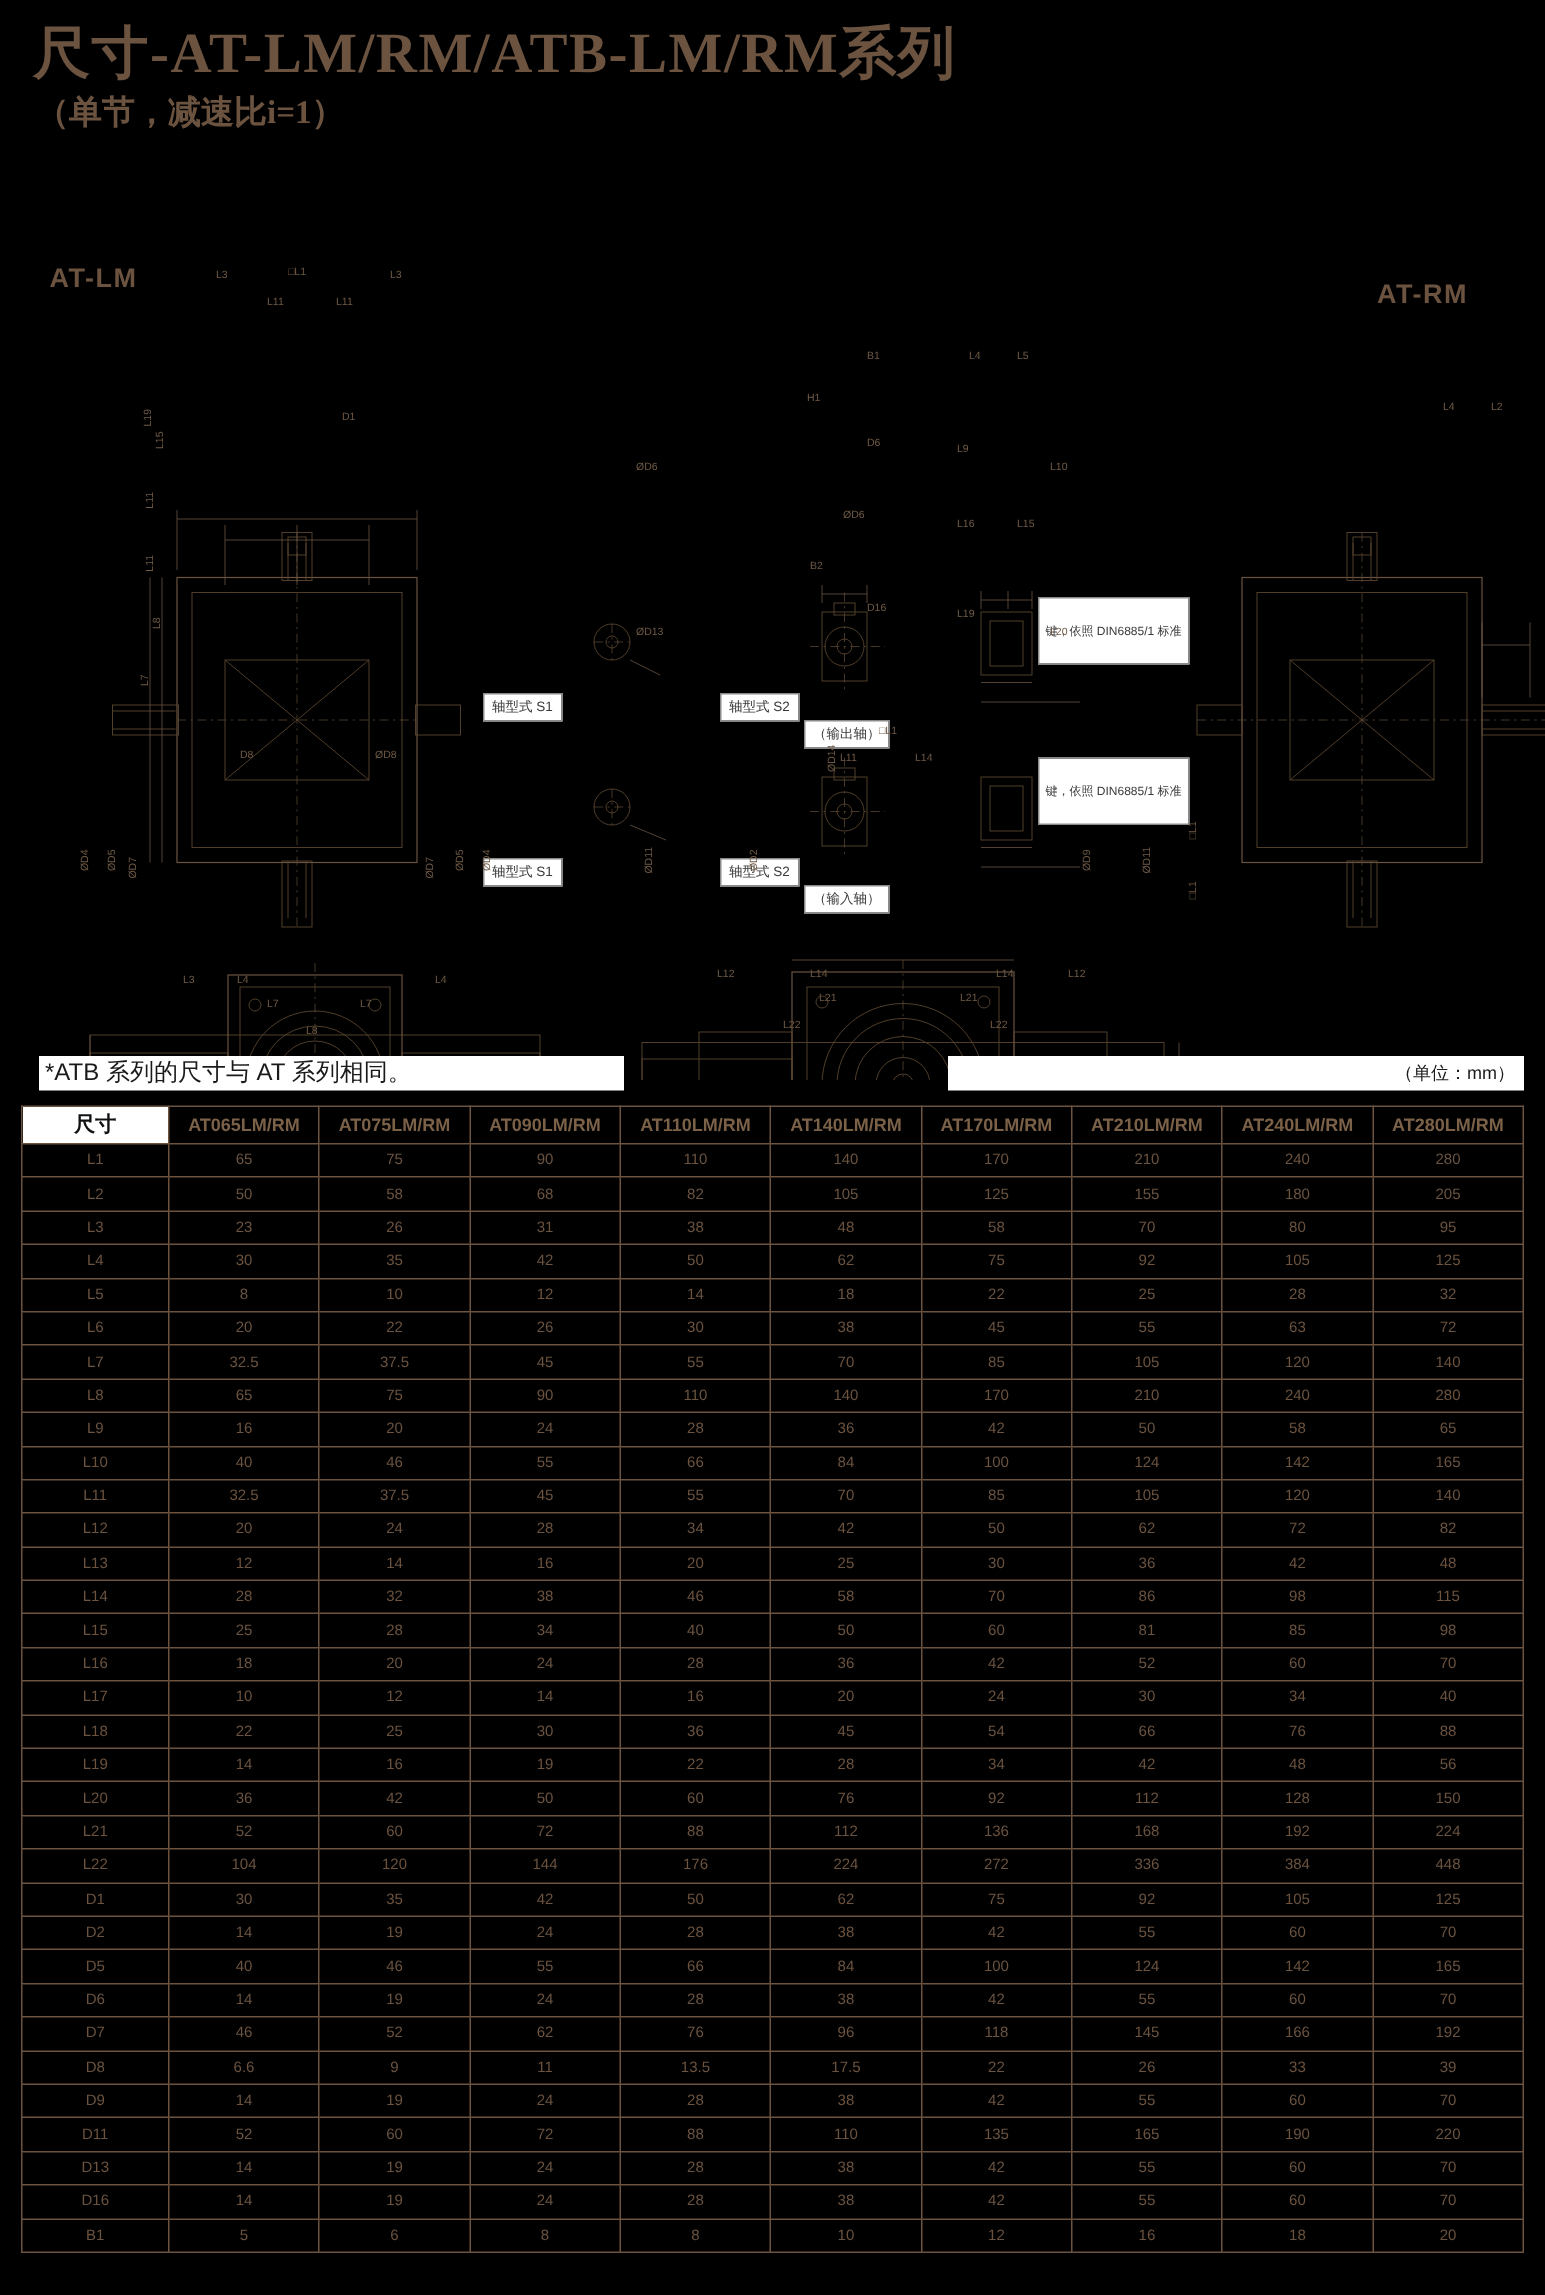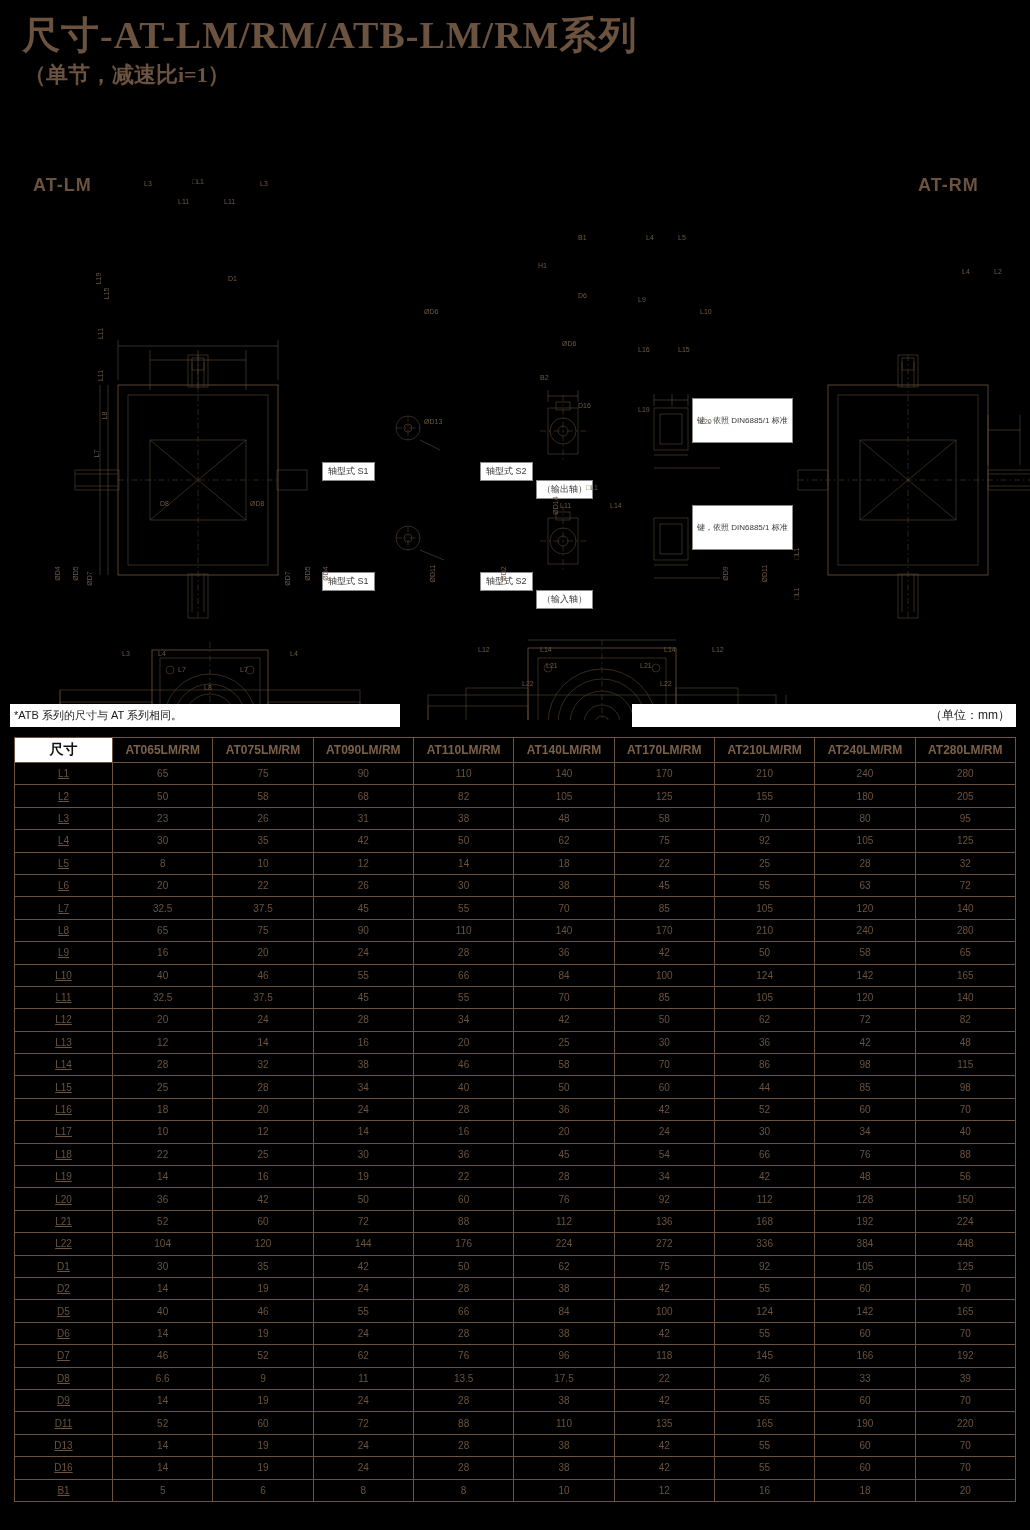--- a/index.html
+++ b/index.html
@@ -35,22 +35,22 @@
   .dimtxt{position:absolute;font-size:7px;color:#6f5a46;white-space:nowrap;}
 
   svg.draw{position:absolute;left:0;top:0;width:1030px;height:570px;}
   svg.draw line,svg.draw rect,svg.draw circle,svg.draw path,svg.draw polyline{
     stroke:#6b5340;fill:none;stroke-width:0.8;
   }
   svg.draw .thin{stroke:#594530;stroke-width:0.6;}
   svg.draw .dash{stroke-dasharray:6 3 1.5 3;stroke-width:0.5;stroke:#5c4833;}
   svg.draw .dim{stroke:#6f5a46;stroke-width:0.5;}
   .note-left{
-    position:absolute;left:10px;top:704px;width:390px;height:23px;
-    background:#ffffff;color:#1a1a1a;font-size:11px;
+    position:absolute;left:26px;top:704px;width:390px;height:23px;
+    background:#ffffff;color:#1a1a1a;font-size:16px;
     display:flex;align-items:center;padding-left:4px;box-sizing:border-box;
   }
   .note-right{
     position:absolute;left:632px;top:704px;width:384px;height:23px;
     background:#ffffff;color:#1a1a1a;font-size:12px;
     display:flex;align-items:center;justify-content:flex-end;padding-right:6px;box-sizing:border-box;
   }
 
   
   table.dim{
@@ -68,21 +68,21 @@
     white-space:nowrap;
   }
   table.dim thead th{
     font-size:12px;font-weight:bold;
     background:#000;color:#7b6148;
     height:24px;
   }
   table.dim thead th.first{
     background:#ffffff;color:#111;font-size:14px;font-weight:bold;
   }
-  table.dim td.rowhead{font-size:10px;text-decoration:underline;}
+  table.dim td.rowhead{font-size:10px;}
   table.dim col.c0{width:98px;}
 </style>
 </head>
 <body>
 
 <div class="title">尺寸-AT-LM/RM/ATB-LM/RM系列</div>
 <div class="subtitle">（单节，减速比i=1）</div>
 
 <div class="drawing">
 
@@ -254,21 +254,21 @@
       <line x1="676" y1="660" x2="676" y2="690" class="dim"></line>
       <line x1="738" y1="660" x2="738" y2="680" class="dim"></line>
       <line x1="466" y1="672" x2="738" y2="672" class="dim"></line>
       <line x1="466" y1="686" x2="738" y2="686" class="dim"></line>
       <line x1="528" y1="490" x2="676" y2="490" class="dim"></line>
       <line x1="786" y1="545" x2="786" y2="601" class="dim"></line>
     </g>
   </svg>
 
   <div class="lbl" style="left:33px;top:25px;">AT-LM</div>
-  <div class="lbl" style="left:918px;top:25px;">AT-RM</div>
+  <div class="lbl" style="left:918px;top:36px;">AT-RM</div>
 
   <div class="tag" style="left:322px;top:312px;">轴型式 S1</div>
   <div class="tag" style="left:480px;top:312px;">轴型式 S2</div>
   <div class="tag" style="left:536px;top:330px;">（输出轴）</div>
   <div class="tag" style="left:322px;top:422px;">轴型式 S1</div>
   <div class="tag" style="left:480px;top:422px;">轴型式 S2</div>
   <div class="tag" style="left:536px;top:440px;">（输入轴）</div>
   <div class="tagc" style="left:692px;top:248px;">键，依照 DIN6885/1 标准</div>
   <div class="tagc" style="left:692px;top:355px;">键，依照 DIN6885/1 标准</div>
 
@@ -540,21 +540,21 @@
         <td>115</td>
       </tr>
       <tr>
         <td class="rowhead">L15</td>
         <td>25</td>
         <td>28</td>
         <td>34</td>
         <td>40</td>
         <td>50</td>
         <td>60</td>
-        <td>44</td>
+        <td>81</td>
         <td>85</td>
         <td>98</td>
       </tr>
       <tr>
         <td class="rowhead">L16</td>
         <td>18</td>
         <td>20</td>
         <td>24</td>
         <td>28</td>
         <td>36</td>

